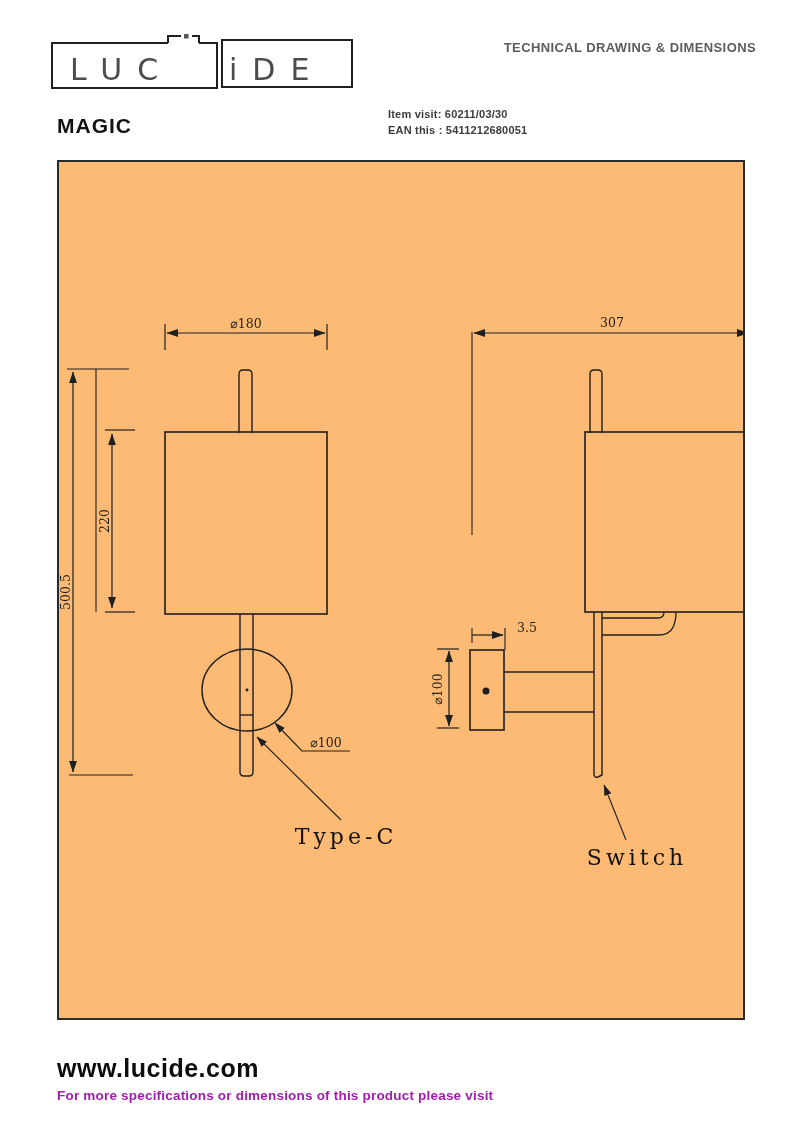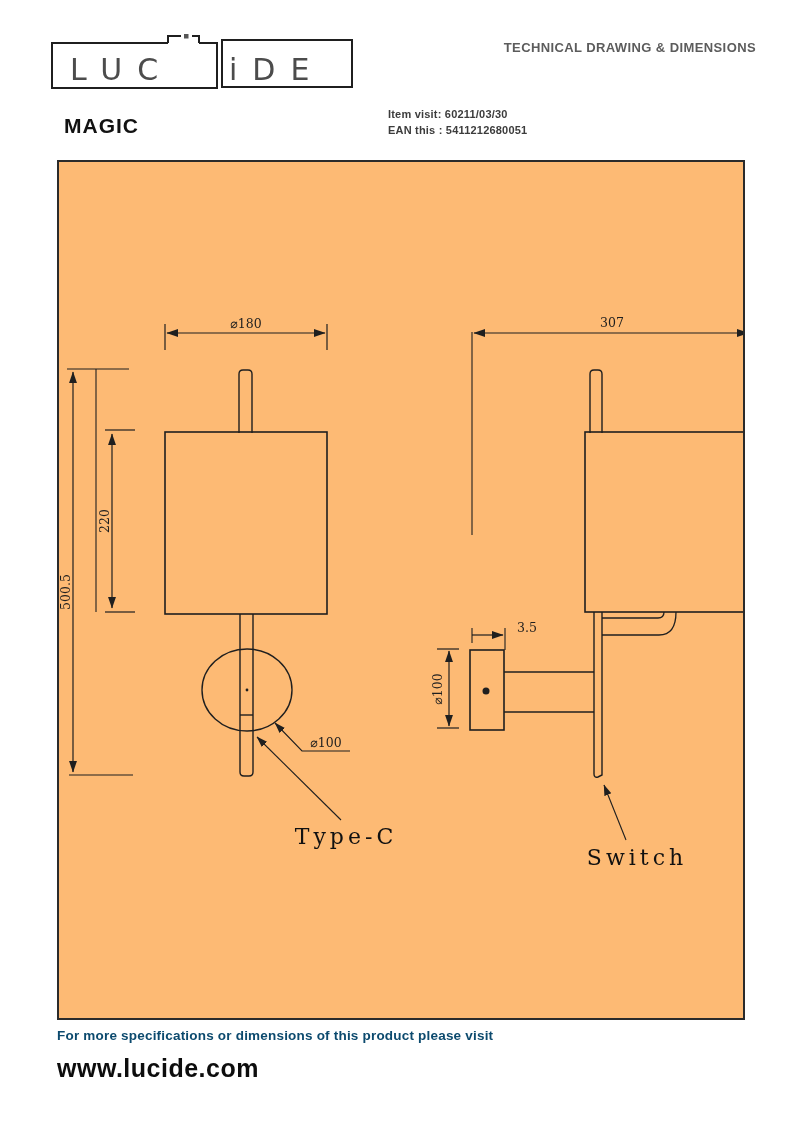--- a/index.html
+++ b/index.html
@@ -12,41 +12,41 @@
     overflow:hidden;
   }
   .abs{position:absolute;}
   
   .doc-type{
     top:40px;right:44px;
     font-size:13px;font-weight:bold;color:#5c5c5c;
     letter-spacing:0.4px;
   }
   .product-name{
-    left:64px;top:114px;
+    left:57px;top:114px;
     font-size:21px;font-weight:bold;color:#121212;
     letter-spacing:1px;
   }
   .codes{
     left:388px;top:106px;
     font-size:11px;font-weight:bold;color:#3c3c3c;
     line-height:16px;letter-spacing:0.2px;
   }
   
   .frame{
     left:57px;top:160px;
     width:684px;height:856px;
     border:2px solid #2b2b2b;
     background:#fdba74;
   }
   .frame svg{display:block;}
   
   .footer-note{
-    left:57px;top:1028px;
-    font-size:13.5px;font-weight:bold;color:#0c4a6e;
+    left:57px;top:1088px;
+    font-size:13.5px;font-weight:bold;color:#a21caf;
     letter-spacing:0.2px;
   }
   .footer-site{
     left:57px;top:1054px;
     font-size:25px;font-weight:bold;color:#0d0d0d;
     letter-spacing:0.5px;
   }
   
   .dim-text{
     font-family:"DejaVu Serif", serif;

